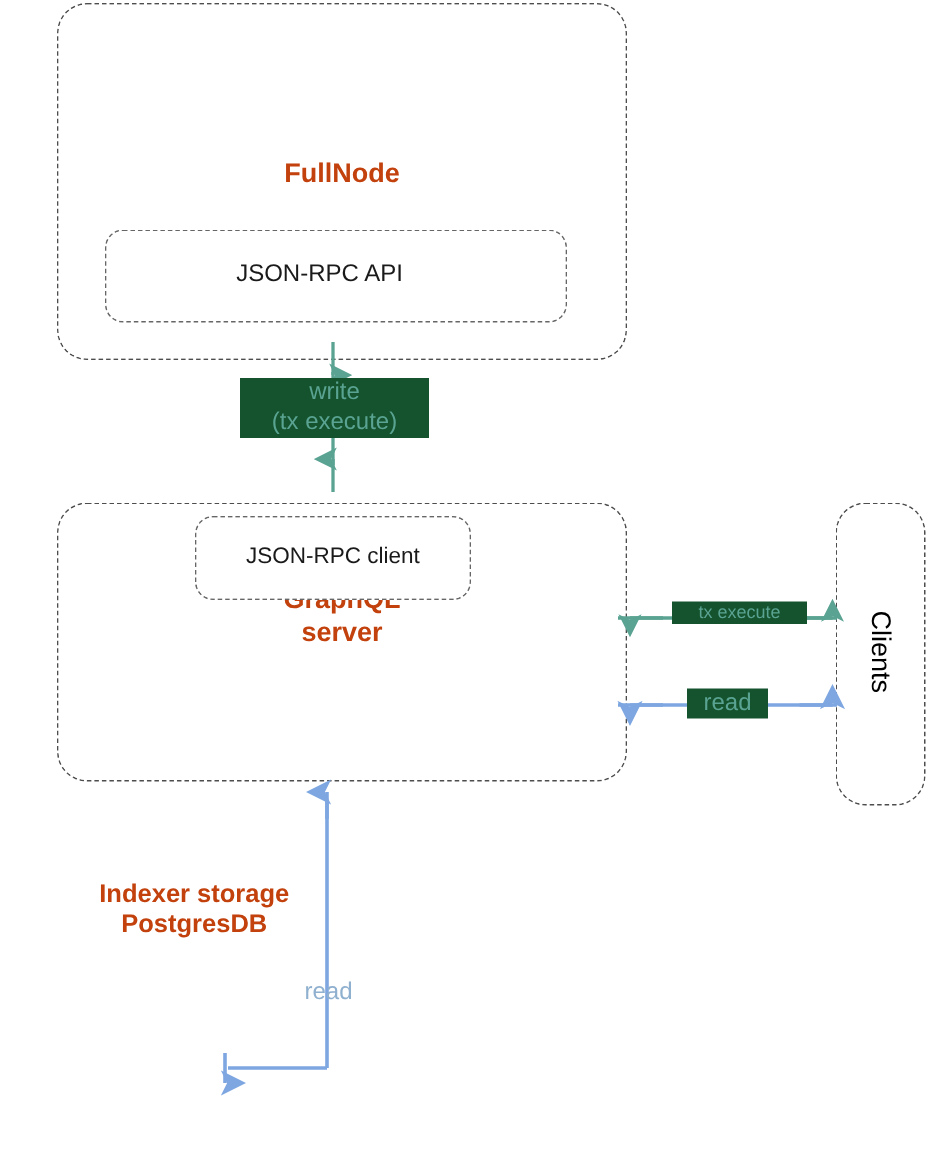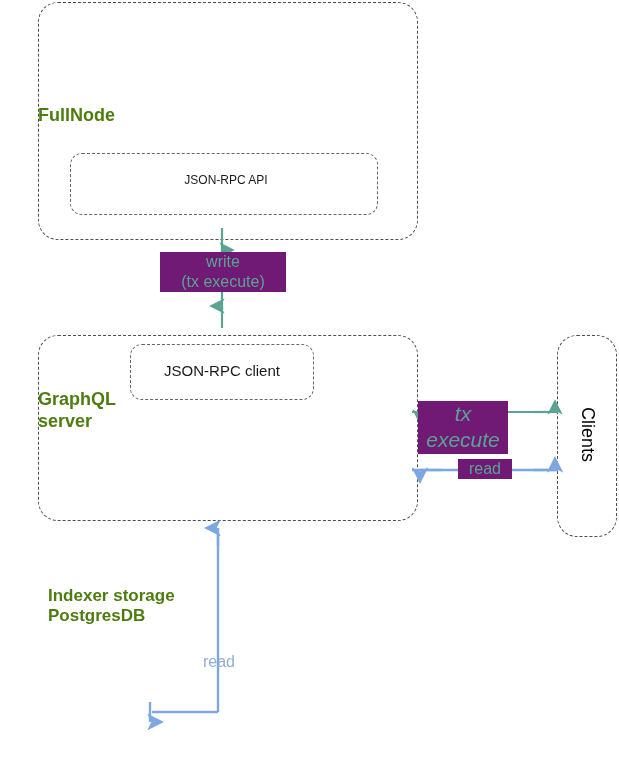--- a/index.html
+++ b/index.html
@@ -29,36 +29,37 @@
     background: #ffffff;
   }
   .dashed-box-inner {
     border: 1.5px dashed #666666;
     border-radius: 12px;
     background: #ffffff;
   }
   .label-bold {
     position: absolute;
     font-weight: bold;
-    color: #4d7c0f;
+    color: #c2410c;
+    text-align: center;
     line-height: 1.2;
     white-space: pre-line;
   }
   .label-plain {
     position: absolute;
     color: #1a1a1a;
     text-align: center;
     line-height: 1.25;
   }
   .edge-label {
     position: absolute;
     text-align: center;
     line-height: 1.25;
     white-space: pre-line;
-    background: #701a75;
+    background: #14532d;
   }
   .teal { color: #5aa392; }
   .blue-txt { color: #8fb0cf; }
 
   svg.overlay {
     position: absolute;
     left: 0;
     top: 0;
     width: 619px;
     height: 767px;
@@ -79,21 +80,21 @@
 </head>
 <body>
 
 <div id="canvas">
 
   <div class="node dashed-box" style="left:38px; top:2px; width:380px; height:238px;"></div>
 
   <div class="label-bold" style="left:38px; top:105px; width:380px; font-size:18px;">FullNode</div>
 
   <div class="node dashed-box-inner" style="left:70px; top:153px; width:308px; height:62px;"></div>
-  <div class="label-plain" style="left:72px; top:173px; width:308px; font-size:12px;">JSON-RPC API</div>
+  <div class="label-plain" style="left:59px; top:173px; width:308px; font-size:16px;">JSON-RPC API</div>
 
   <div class="node dashed-box" style="left:38px; top:335px; width:380px; height:186px;"></div>
 
   <div class="label-bold" style="left:38px; top:389px; width:380px; font-size:18px;">GraphQL
 server</div>
 
   <div class="node dashed-box-inner" style="left:130px; top:344px; width:184px; height:56px;"></div>
   <div class="label-plain" style="left:130px; top:362px; width:184px; font-size:15px;">JSON-RPC client</div>
 
   <div class="node dashed-box" style="left:557px; top:335px; width:60px; height:202px;"></div>
@@ -135,19 +136,19 @@
       <line x1="218" y1="546" x2="218" y2="528" stroke="#7ea6e0" stroke-width="2.4" marker-end="url(#arrow-blue-up)"></line>
       <line x1="218" y1="534" x2="218" y2="712" stroke="#7ea6e0" stroke-width="2.4"></line>
       <line x1="218" y1="712" x2="152" y2="712" stroke="#7ea6e0" stroke-width="2.4"></line>
       <line x1="160" y1="712" x2="140" y2="712" stroke="#7ea6e0" stroke-width="2.4" marker-end="url(#arrow-blue-up)" transform="rotate(-90 150 712)"></line>
     </g>
   </svg>
 
   <div class="edge-label teal" style="left:160px; top:252px; width:126px; font-size:16px;">write
 (tx execute)</div>
 
-  <div class="edge-label teal" style="left:418px; top:401px; width:90px; font-size:21px;font-style:italic;">tx execute</div>
+  <div class="edge-label teal" style="left:448px; top:401px; width:90px; font-size:12px;">tx execute</div>
 
   <div class="edge-label teal" style="left:458px; top:459px; width:54px; font-size:16px;">read</div>
 
   <div class="edge-label blue-txt" style="left:192px; top:652px; width:54px; font-size:16px; background:transparent;">read</div>
 
 </div>
 
 </body></html>

